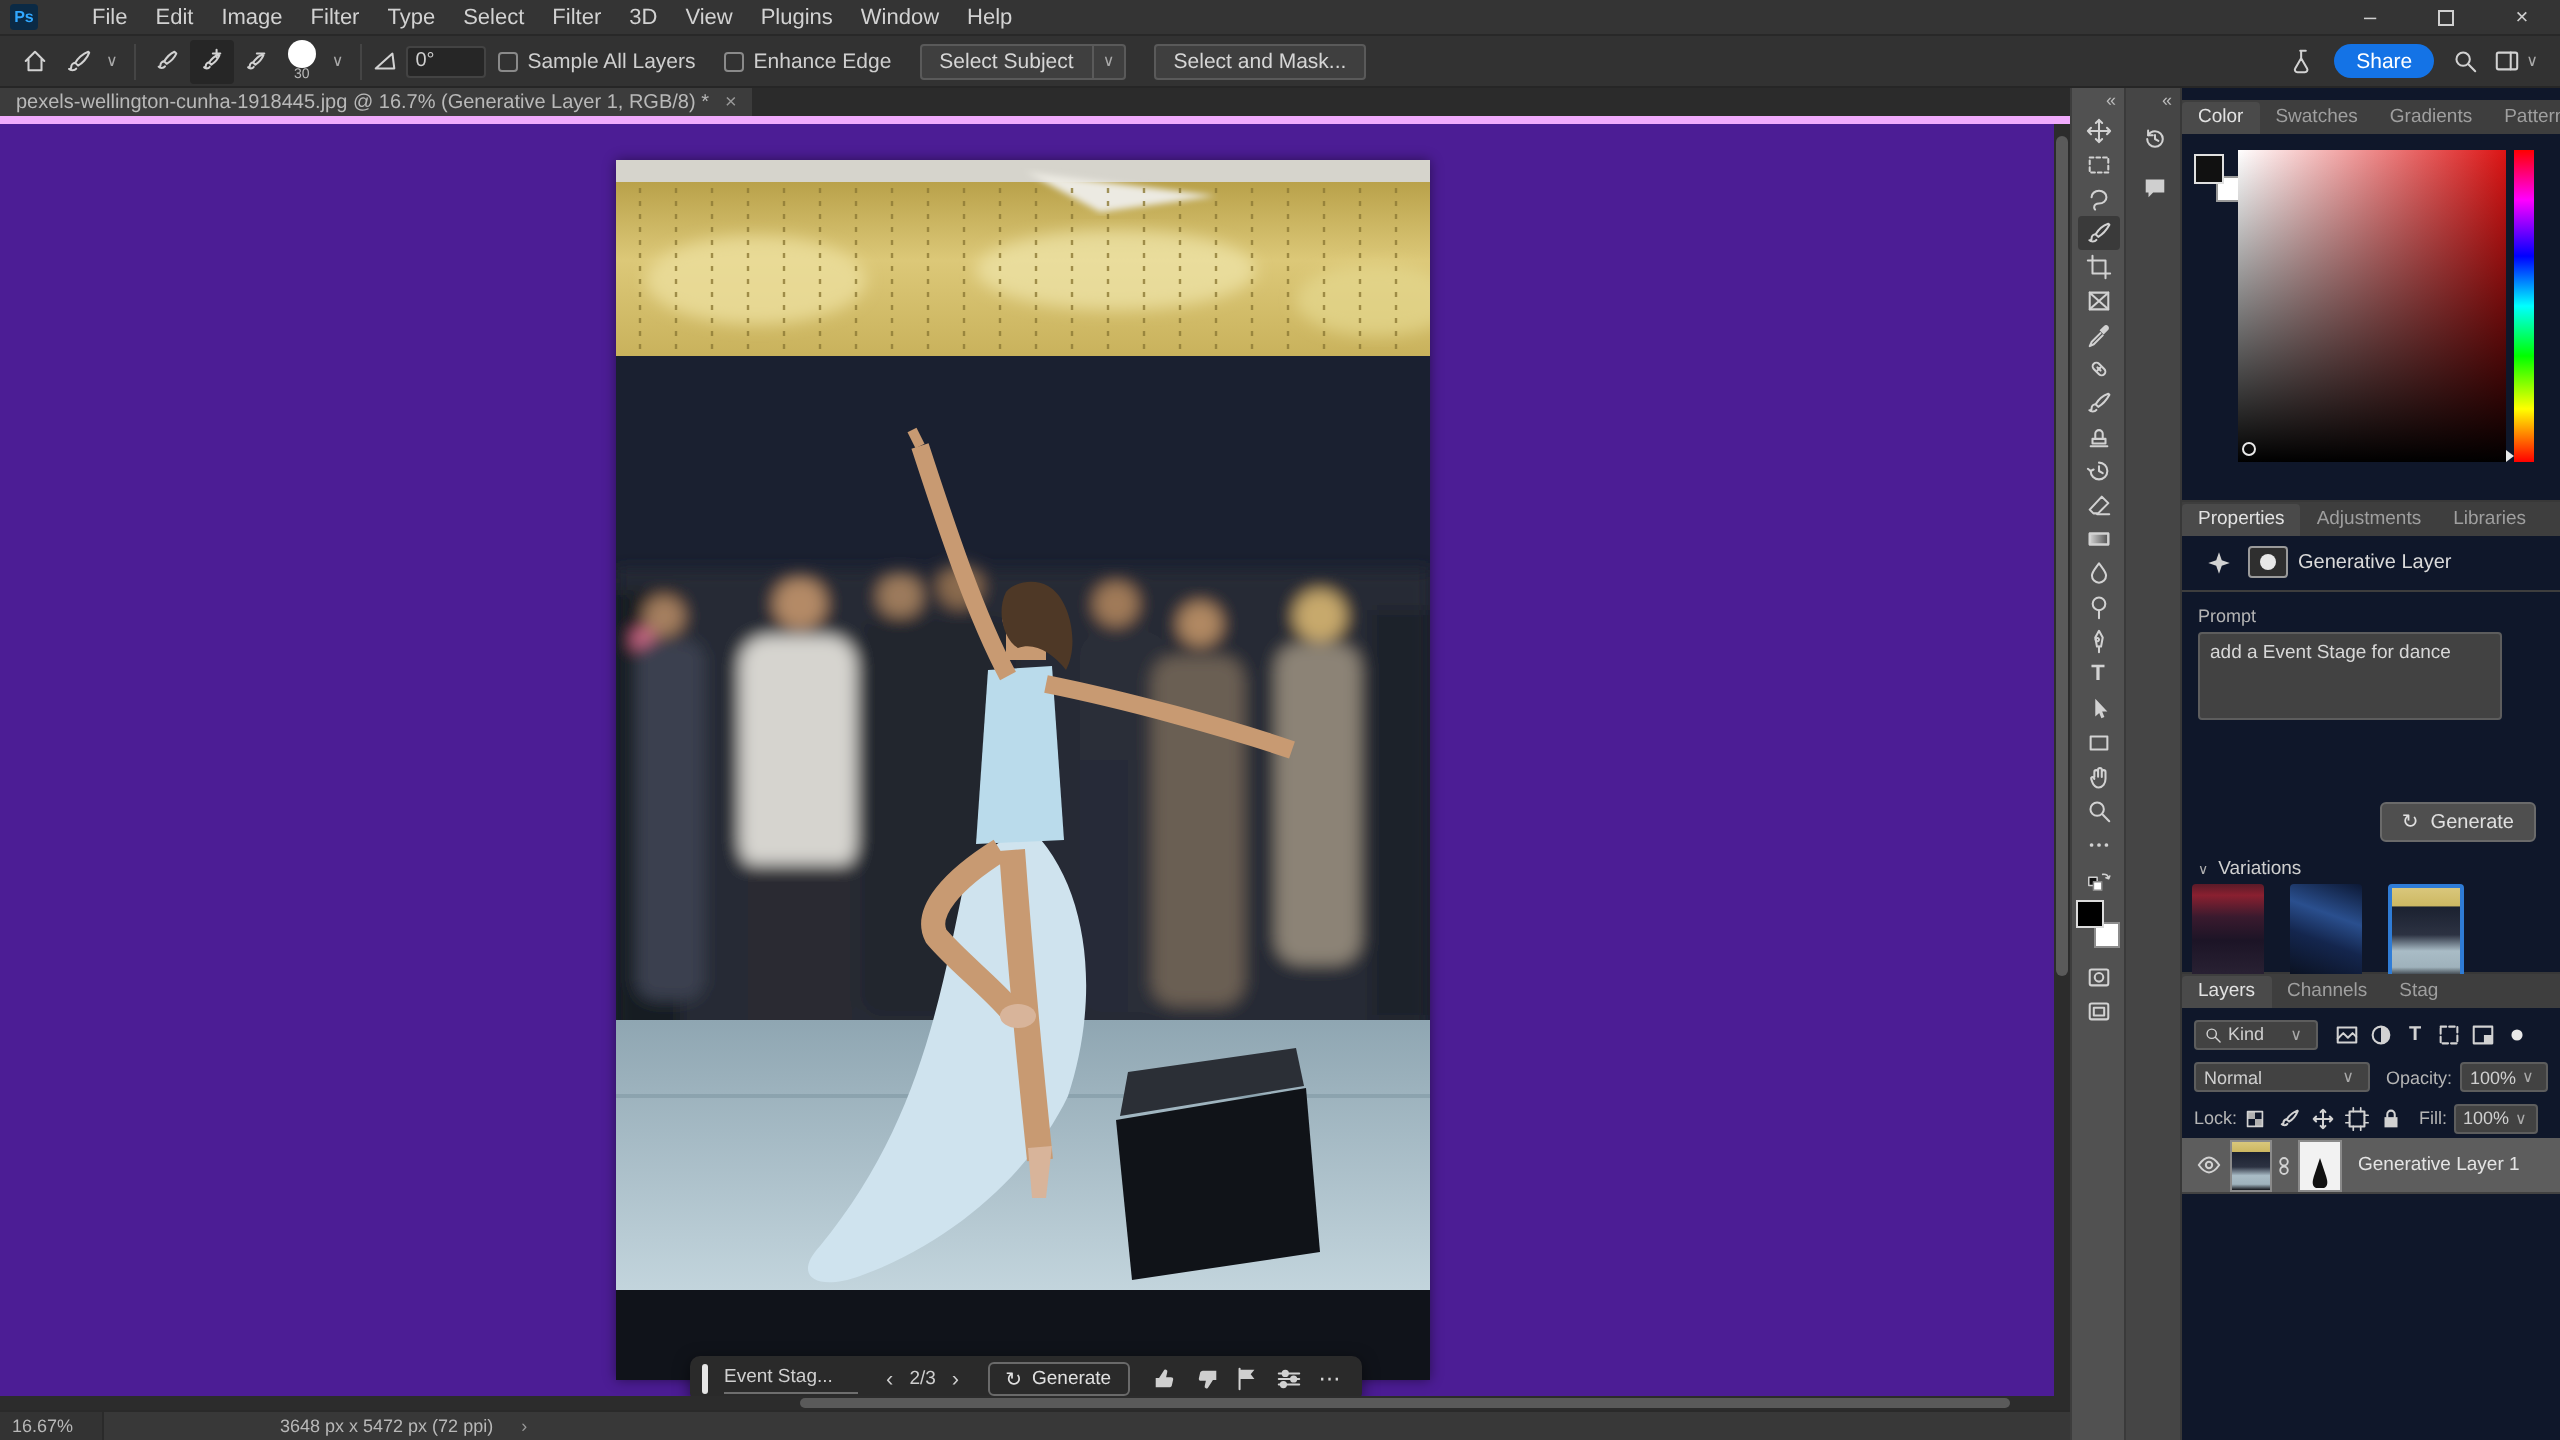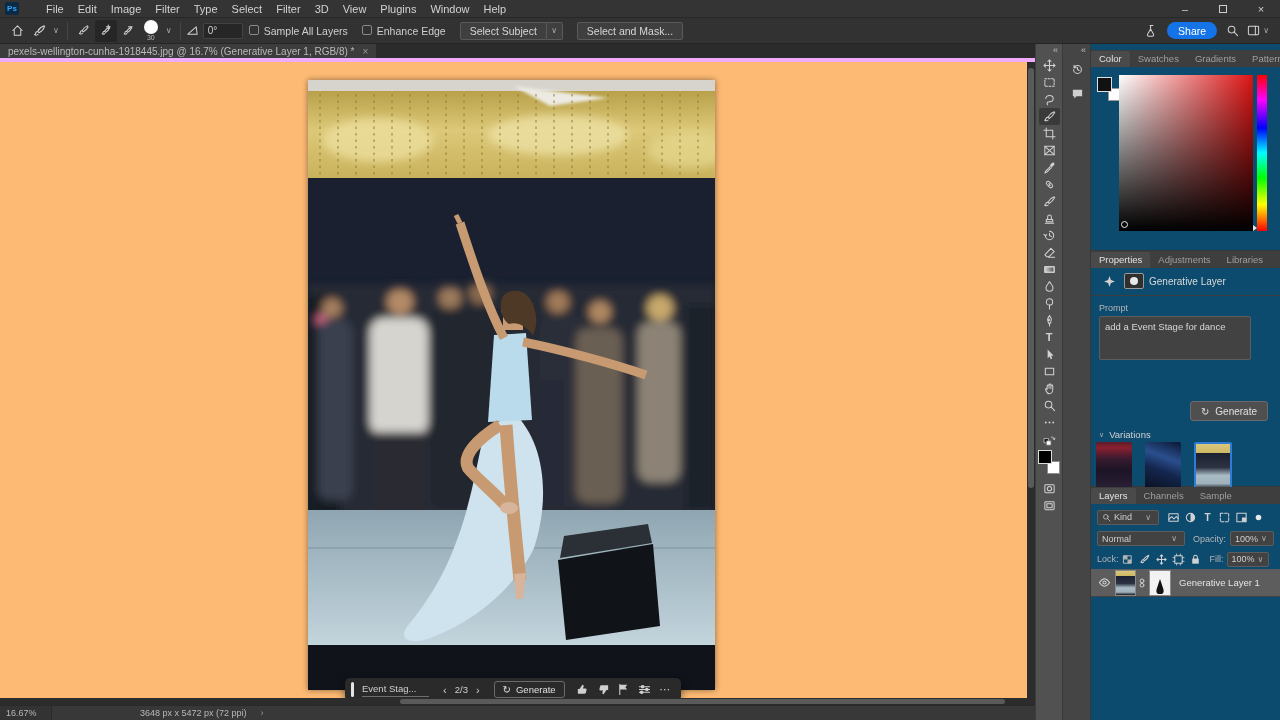--- a/index.html
+++ b/index.html
@@ -19,34 +19,34 @@
   .optionsbar { position:absolute; top:18px; left:0; width:1280px; height:26px; background:#323232; border-bottom:1px solid #262626; display:flex; align-items:center; }
   .opt-sep { width:1px; height:18px; background:#454545; margin:0 5px; }
   .opt-icon { width:22px; height:22px; display:flex; align-items:center; justify-content:center; }
   .opt-icon.sel { background:#262626; border-radius:2px; }
   .brush-circle-wrap { width:24px; height:26px; position:relative; display:flex; flex-direction:column; align-items:center; }
   .brush-circle { width:14px; height:14px; background:#fff; border-radius:50%; margin-top:2px; }
   .brush-size-num { font-size:7px; color:#b9b9b9; line-height:8px; }
   .chev { color:#a9a9a9; font-size:8px; padding:0 3px; }
   .angle-field { width:40px; height:16px; background:#262626; border:1px solid #434343; border-radius:2px; color:#cfcfcf; font-size:10px; line-height:14px; padding-left:4px; }
   .checkbox { width:10px; height:10px; border:1px solid #8a8a8a; border-radius:2px; background:transparent; margin-right:5px; flex:none; }
-  .opt-check { display:flex; margin:0 8px 0 6px; font-size:10.5px; color:#cfcfcf; }
+  .opt-check { display:flex; align-items:center; margin:0 8px 0 6px; font-size:10.5px; color:#cfcfcf; }
   .opt-btn { height:18px; background:#3f3f3f; border:1px solid #5a5a5a; border-radius:2px 0 0 2px; color:#d6d6d6; font-size:10.5px; display:flex; align-items:center; padding:0 9px; }
   .opt-btn-chev { height:18px; width:16px; background:#3f3f3f; border:1px solid #5a5a5a; border-left:none; border-radius:0 2px 2px 0; display:flex; align-items:center; justify-content:center; margin-right:14px; }
   .opt-btn.single { border-radius:2px; }
   .opt-right { margin-left:auto; display:flex; align-items:center; margin-right:8px; }
   .share-btn { height:17px; background:#1473e6; border-radius:9px; color:#fff; font-size:10.5px; display:flex; align-items:center; padding:0 11px; margin:0 9px; }
 
   
   .main { position:absolute; top:44px; left:0; width:1280px; height:676px; }
   .canvas-col { position:absolute; left:0; top:0; width:1035px; height:676px; display:flex; flex-direction:column; }
   .tabbar { height:18px; background:#2b2b2b; display:flex; border-bottom:4px solid #f0abfc; }
   .doc-tab { background:#3c3c3c; display:flex; align-items:center; padding:0 8px; font-size:10px; color:#b9b9b9; }
   .doc-tab .x { margin-left:8px; color:#9a9a9a; font-size:10px; }
-  .pasteboard { position:relative; height:636px; background:#fdba74; overflow:hidden; }
+  .pasteboard { position:relative; height:636px; background:#4c1d95; overflow:hidden; }
   .photo { position:absolute; left:308px; top:18px; width:407px; height:610px; box-shadow:0 0 6px rgba(0,0,0,.45); }
   .photo svg { display:block; width:100%; height:100%; }
 
   
   .h-scroll { height:7px; background:#2c2c2c; position:relative; }
   .h-thumb { position:absolute; left:400px; top:1px; width:605px; height:5px; background:#5a5a5a; border-radius:3px; }
   .v-scroll { position:absolute; right:0; top:0; width:8px; height:636px; background:#2c2c2c; }
   .v-thumb { position:absolute; left:1px; top:6px; width:6px; height:420px; background:#5a5a5a; border-radius:3px; }
 
   
@@ -68,21 +68,21 @@
   .fgbg { position:relative; width:22px; height:24px; margin-top:2px; }
   .fgbg .bg { position:absolute; right:0; bottom:0; width:13px; height:13px; background:#fff; border:1px solid #8c8c8c; }
   .fgbg .fg { position:absolute; left:0; top:0; width:14px; height:14px; background:#000; border:1px solid #dcdcdc; }
   .t-letter { font-size:11px; font-weight:bold; color:#d2d2d2; line-height:13px; }
 
   
   .dock-strip { position:absolute; left:1062px; top:0; width:28px; height:676px; background:#454545; border-left:1px solid #3a3a3a; }
   .dock-ic { width:28px; height:24px; display:flex; align-items:center; justify-content:center; }
 
   
-  .panels { position:absolute; left:1090px; top:0; width:190px; height:676px; background:#0c4a6e; border-left:1px solid #383838; }
+  .panels { position:absolute; left:1090px; top:0; width:190px; height:676px; background:#0f172a; border-left:1px solid #383838; }
   .ptabs { height:17px; background:#3e3e3e; display:flex; align-items:flex-end; }
   .ptab { padding:2px 8px 3px; font-size:9.5px; color:#9f9f9f; }
   .ptab.active { background:#4a4a4a; color:#e2e2e2; border-radius:2px 2px 0 0; }
   .section { border-bottom:1px solid #383838; position:relative; }
 
   
   .color-body { position:relative; height:178px; }
   .cp-fgbg { position:absolute; left:6px; top:10px; width:24px; height:24px; }
   .cp-fgbg .bg { position:absolute; right:0; bottom:0; width:13px; height:13px; background:#fff; border:1px solid #999; }
   .cp-fgbg .fg { position:absolute; left:0; top:0; width:15px; height:15px; background:#111; border:1px solid #e0e0e0; }
@@ -609,21 +609,21 @@
           <div class="vthumb t2"></div>
           <div class="vthumb t3"></div>
         </div>
       </div>
     </div>
 
     <div class="section" style="height:239px; border-bottom:none;">
       <div class="ptabs">
         <div class="ptab active">Layers</div>
         <div class="ptab">Channels</div>
-        <div class="ptab">Sample</div>
+        <div class="ptab">Stag</div>
       </div>
 
       <div class="lay-row" style="height:22px; margin-top:2px;">
         <div class="search-box">
           <svg class="ticon" style="width:9px;height:9px;margin-right:3px;" viewBox="0 0 14 14">
               <circle cx="6" cy="6" r="3.6"></circle>
               <path d="M8.8 8.8L12.5 12.5"></path>
             </svg>
           <span>Kind</span>
           <span class="sg chev">∨</span>

